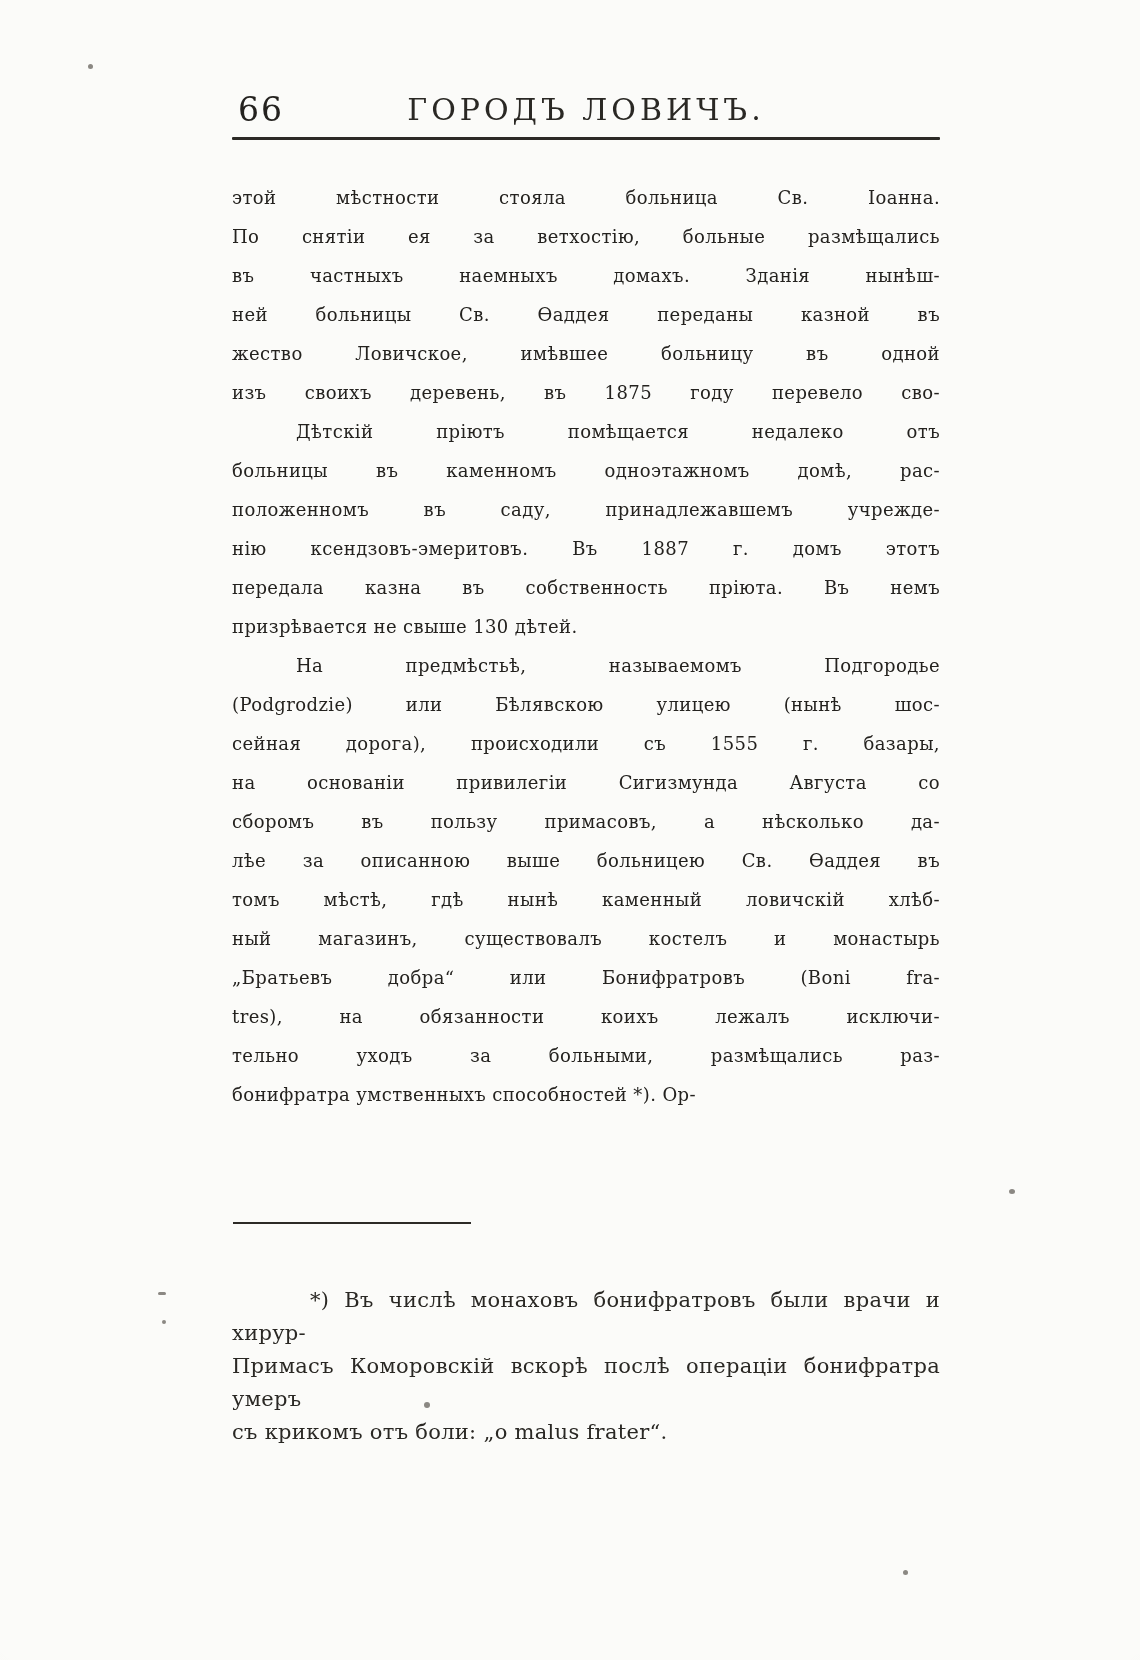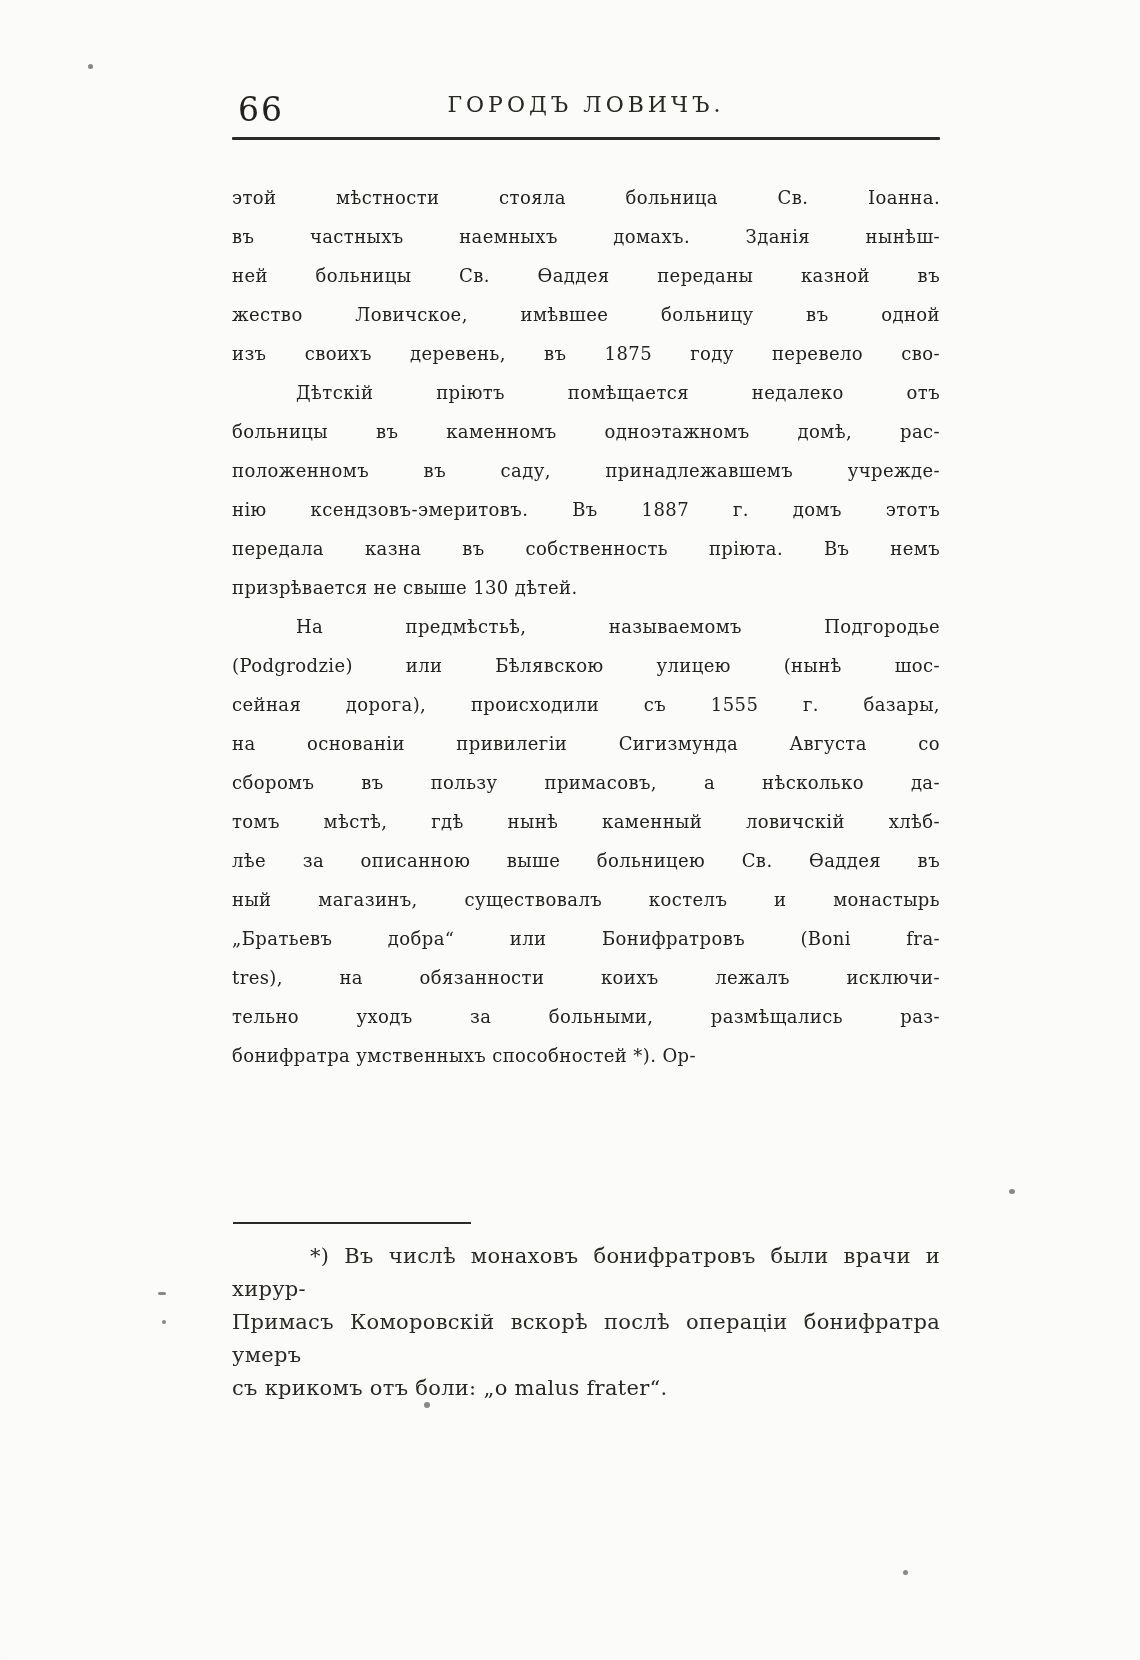--- a/index.html
+++ b/index.html
@@ -21,21 +21,21 @@
     position: absolute;
     top: 88px; left: 232px; width: 708px; height: 36px;
   }
   .page-number {
     position: absolute; left: 6px; top: 2px;
     font-size: 33px; letter-spacing: 2px;
   }
   .running-title {
     display: block;
     text-align: center;
-    font-size: 22px;
+    font-size: 30px;
     letter-spacing: 4px;
     padding-top: 4px;
     color: #2a2824;
   }
   .header-rule {
     position: absolute;
     top: 137px; left: 232px; width: 708px; height: 3px;
     background: #2c2a26;
     border-radius: 1px;
   }
@@ -64,21 +64,21 @@
     background: #2c2a26;
   }
   .footnote-text {
     position: absolute;
     top: 1240px; left: 232px; width: 708px;
     font-size: 21px;
     line-height: 33px;
     letter-spacing: 0.3px;
     color: #2a2824;
   }
-  .footnote-text .line.indent { text-indent: 78px; }
+  .footnote-text .line.indent { text-indent: 78px; margin-top: 44px; }
 
   
   .speck {
     position: absolute;
     background: #4e4a44;
     border-radius: 50%;
     opacity: 0.65;
   }
 </style>
 </head>
@@ -89,41 +89,42 @@
   <header class="page-header">
     <span class="page-number">66</span>
     <span class="running-title">ГОРОДЪ ЛОВИЧЪ.</span>
   </header>
 
   <div class="header-rule"></div>
 
   <main class="body-text">
       <div class="paragraph">
         <div class="line">этой мѣстности стояла больница Св. Іоанна.</div>
+        <div class="line">По снятіи ея за ветхостію, больные размѣщались</div>
         <div class="line">въ частныхъ наемныхъ домахъ. Зданія нынѣш-</div>
         <div class="line">ней больницы Св. Ѳаддея переданы казной въ</div>
         <div class="line">жество Ловичское, имѣвшее больницу въ одной</div>
         <div class="line">изъ своихъ деревень, въ 1875 году перевело сво-</div>
       </div>
       <div class="paragraph">
         <div class="line indent">Дѣтскій пріютъ помѣщается недалеко отъ</div>
         <div class="line">больницы въ каменномъ одноэтажномъ домѣ, рас-</div>
         <div class="line">положенномъ въ саду, принадлежавшемъ учрежде-</div>
         <div class="line">нію ксендзовъ-эмеритовъ. Въ 1887 г. домъ этотъ</div>
         <div class="line">передала казна въ собственность пріюта. Въ немъ</div>
         <div class="line last">призрѣвается не свыше 130 дѣтей.</div>
       </div>
       <div class="paragraph">
         <div class="line indent">На предмѣстьѣ, называемомъ Подгородье</div>
         <div class="line">(Podgrodzie) или Бѣлявскою улицею (нынѣ шос-</div>
         <div class="line">сейная дорога), происходили съ 1555 г. базары,</div>
         <div class="line">на основаніи привилегіи Сигизмунда Августа со</div>
         <div class="line">сборомъ въ пользу примасовъ, а нѣсколько да-</div>
+        <div class="line">лѣе за описанною выше больницею Св. Ѳаддея въ</div>
         <div class="line">томъ мѣстѣ, гдѣ нынѣ каменный ловичскій хлѣб-</div>
-        <div class="line">лѣе за описанною выше больницею Св. Ѳаддея въ</div>
         <div class="line">ный магазинъ, существовалъ костелъ и монастырь</div>
         <div class="line">„Братьевъ добра“ или Бонифратровъ (Boni fra-</div>
         <div class="line">tres), на обязанности коихъ лежалъ исключи-</div>
         <div class="line">тельно уходъ за больными, размѣщались раз-</div>
         <div class="line last">бонифратра умственныхъ способностей *).  Ор-</div>
       </div>
     </main>
 
   <div class="footnote-rule"></div>
 

